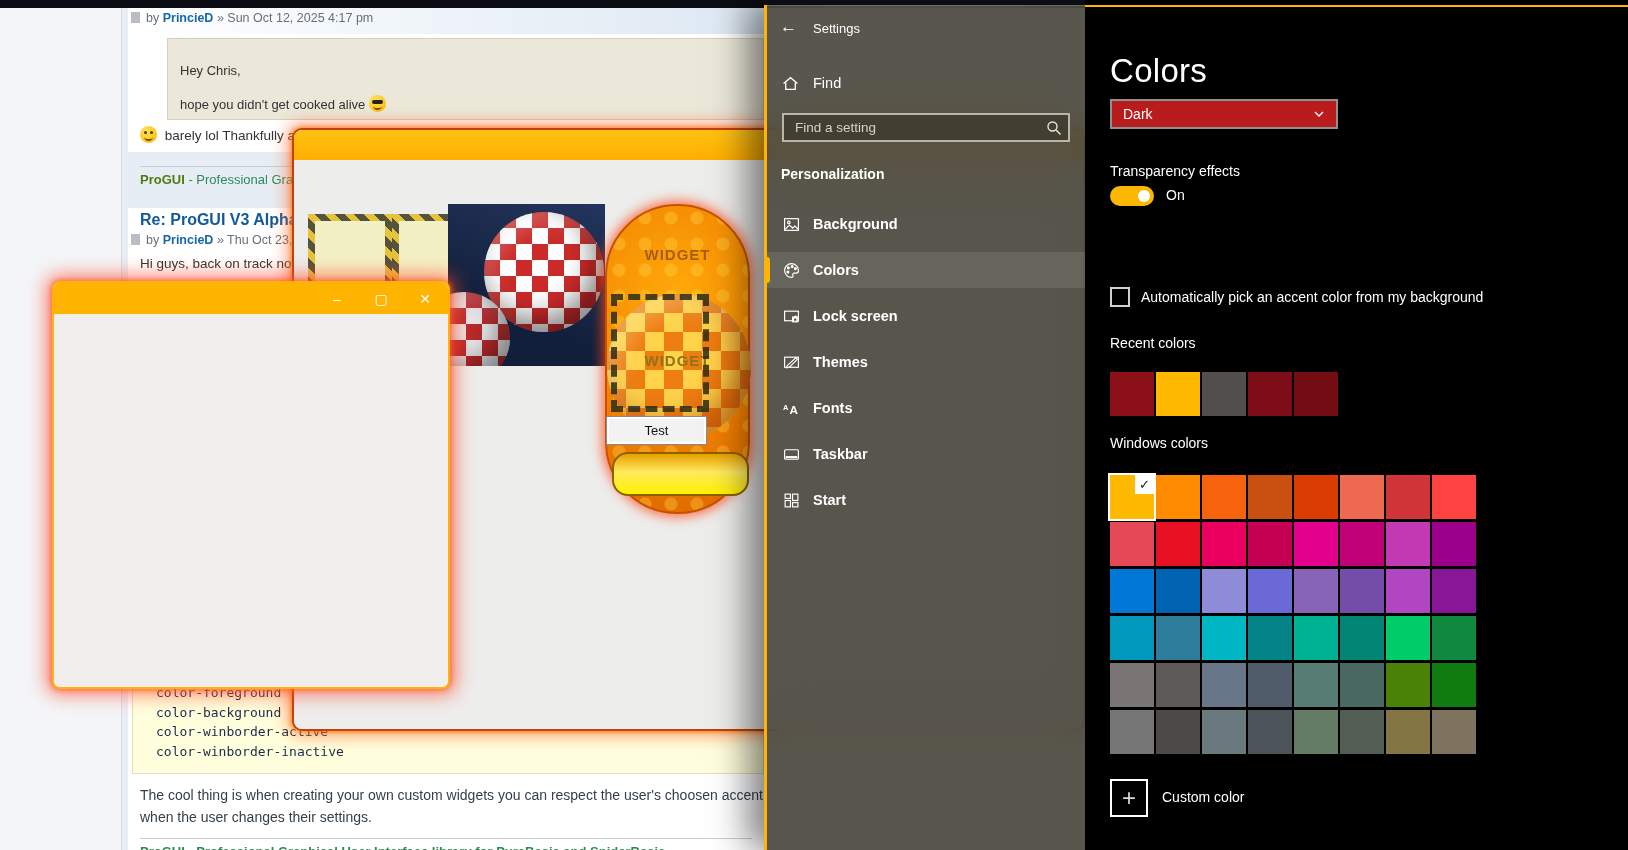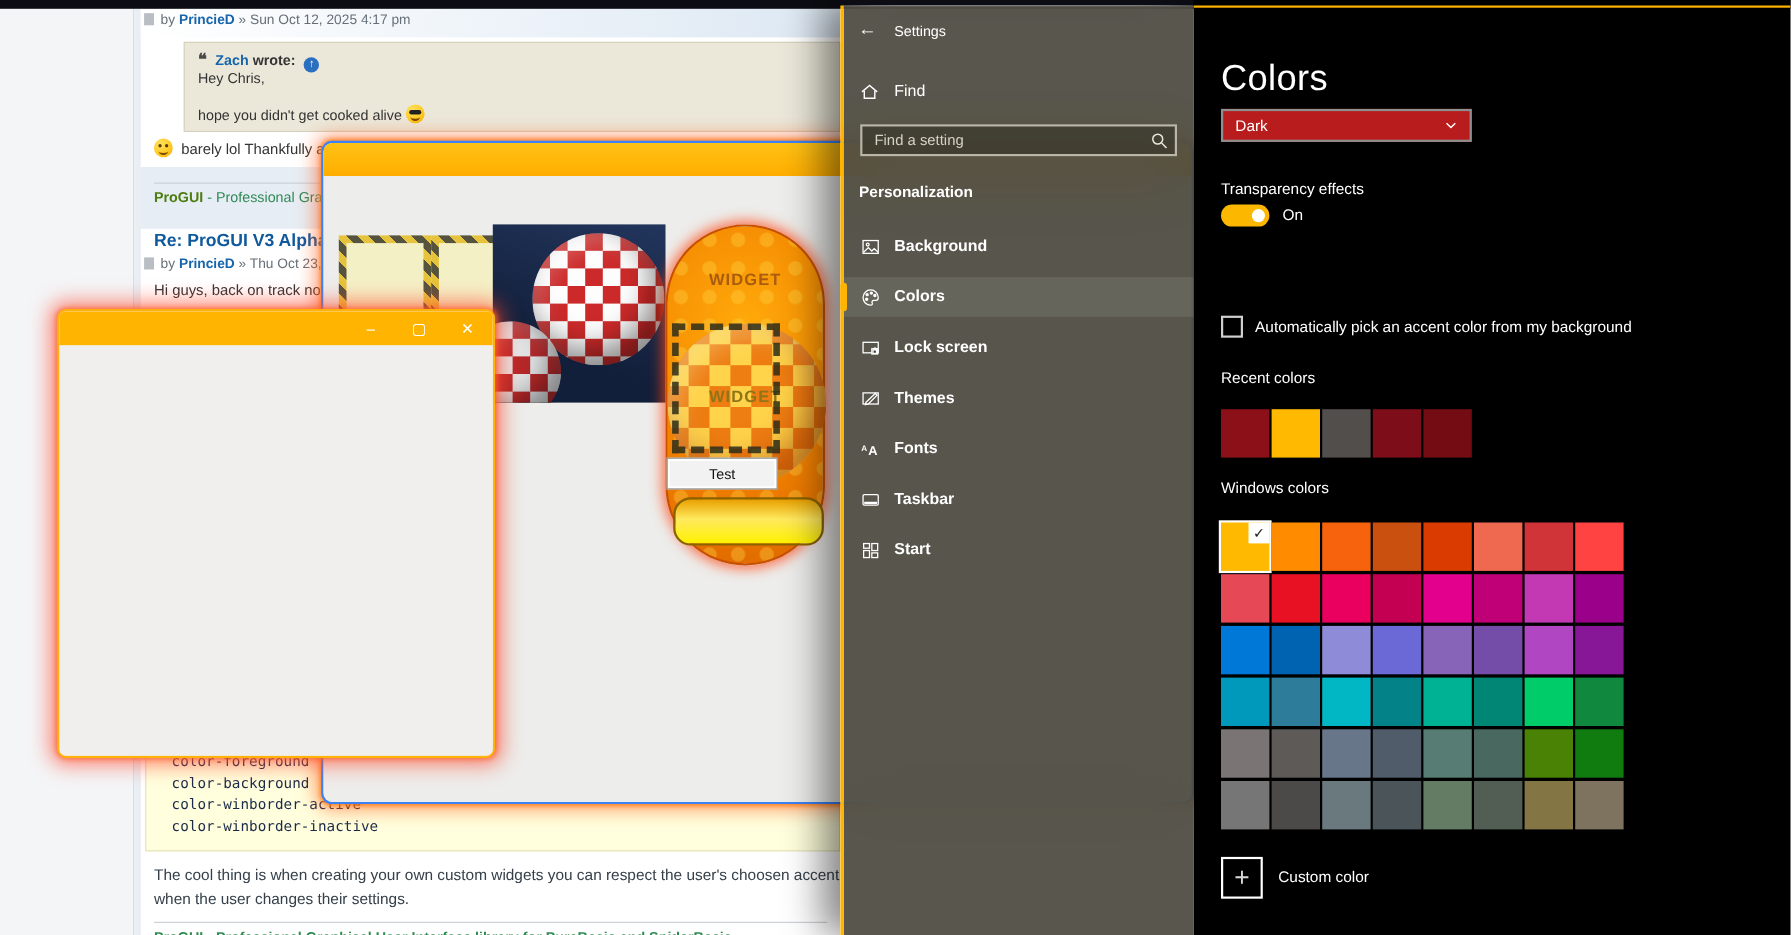--- a/index.html
+++ b/index.html
@@ -46,21 +46,21 @@
   .code-block { left:132px; top:652px; width:632px; height:122px; background:#ffffdd; border:1px solid #e0e0b8; z-index:1; }
   .code-lines { left:156px; top:683px; z-index:1; font-family:"DejaVu Sans Mono", monospace; font-size:13px; color:#1b2a4a; line-height:19.5px; white-space:pre; }
   .para { z-index:1; font-size:14px; color:#35404a; white-space:nowrap; overflow:hidden; }
   .para1 { left:140px; top:787px; width:624px; }
   .para2 { left:140px; top:809px; width:624px; }
   .bot-divider { left:140px; top:838px; width:612px; height:1px; background:#c9ccd1; z-index:1; }
   .clipped-sig { left:140px; top:844px; width:612px; height:6px; overflow:hidden; z-index:1; font-size:13px; font-weight:bold; color:#2e8b4f; white-space:nowrap; }
 
   
   .big-window { left:292px; top:128px; width:793px; height:603px; z-index:3; border-radius:10px;
-    border:2px solid #3b82f6; background:#ededeb;
+    border:2px solid #c2410c; background:#ededeb;
     box-shadow:0 0 16px 5px rgba(255,90,25,.55), 0 0 4px 1px rgba(255,140,0,.8); overflow:hidden; }
   .big-titlebar { position:absolute; left:0; top:0; right:0; height:30px; background:linear-gradient(180deg,#ffc214,#ffae00); }
   .big-body { position:absolute; left:0; top:30px; right:0; bottom:0; background:#ededeb; }
 
   .hazard { position:absolute; background:repeating-linear-gradient(45deg,#55523d 0 7px,#e6c33c 7px 14px); }
   .hazard-inner { position:absolute; left:7px; top:7px; right:7px; bottom:7px; background:#f4f0c6; }
   .widget-panel1 { left:14px; top:54px; width:84px; height:152px; }
   .widget-panel2 { left:98px; top:54px; width:113px; height:152px; }
   .wlabel { position:absolute; width:100%; text-align:center; font-weight:bold; font-size:14px; letter-spacing:1px; color:#80806c; }
   .wlabel.p1 { top:66px; }
@@ -161,26 +161,20 @@
 
   <div class="abs post1"></div>
   <div class="abs post1-head"></div>
   <div class="abs meta meta1">
     <span class="file-ico"></span><span>by</span>
     <span class="author">PrincieD</span>
     <span>» Sun Oct 12, 2025 4:17 pm</span>
   </div>
 
   <div class="abs quote">
-    <div class="quote-head">
-      <span class="qmark">❝</span>
-      <span class="qauthor">Zach</span>
-      <span>wrote:</span>
-      <span class="jump-ico">↑</span>
-    </div>
     <div class="quote-l1">Hey Chris,</div>
     <div class="quote-l2">
       <span>hope you didn't get cooked alive</span>
       <span class="emoji cool"></span>
     </div>
   </div>
 
   <div class="abs reply-line">
     <span class="emoji grin"></span>
     <span>barely lol Thankfully autum</span>

